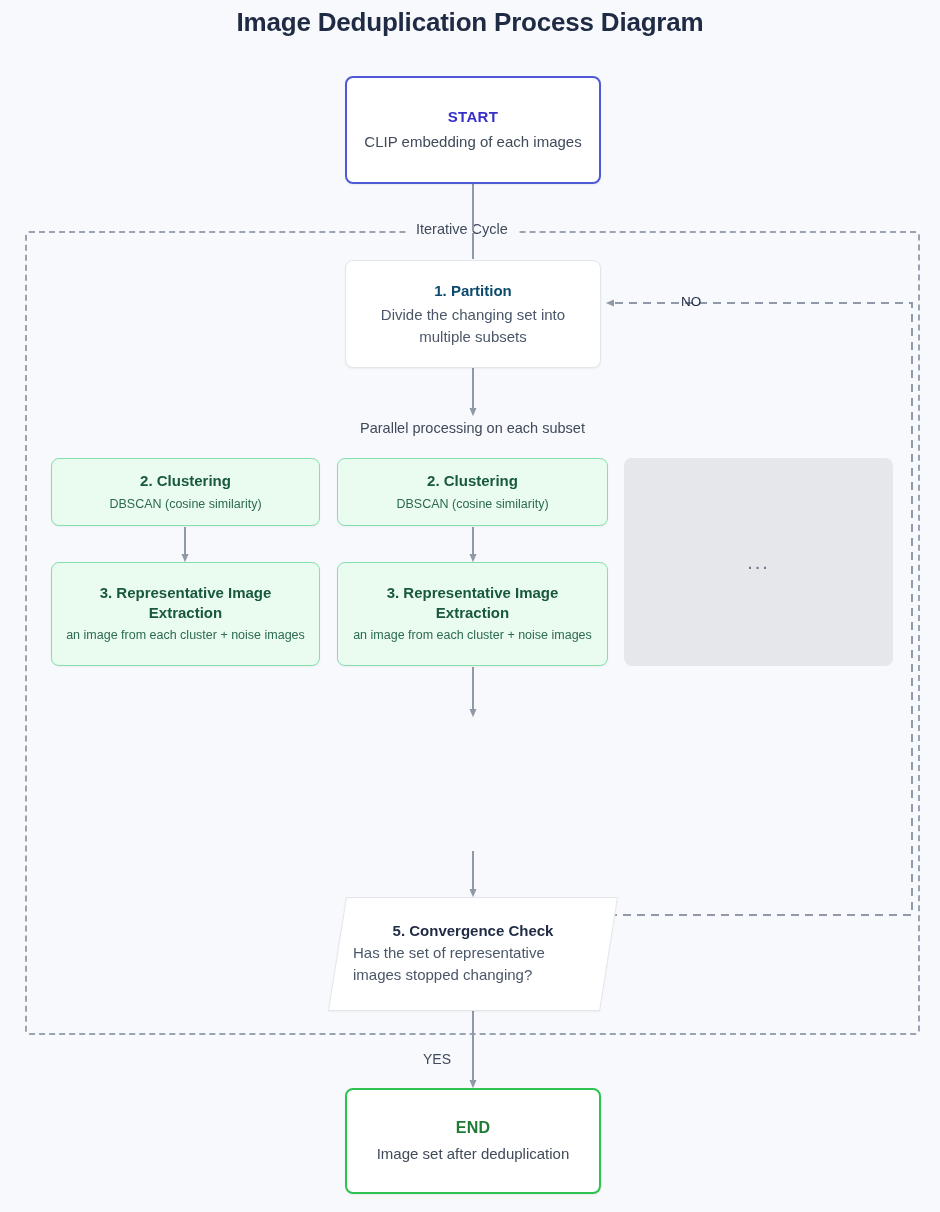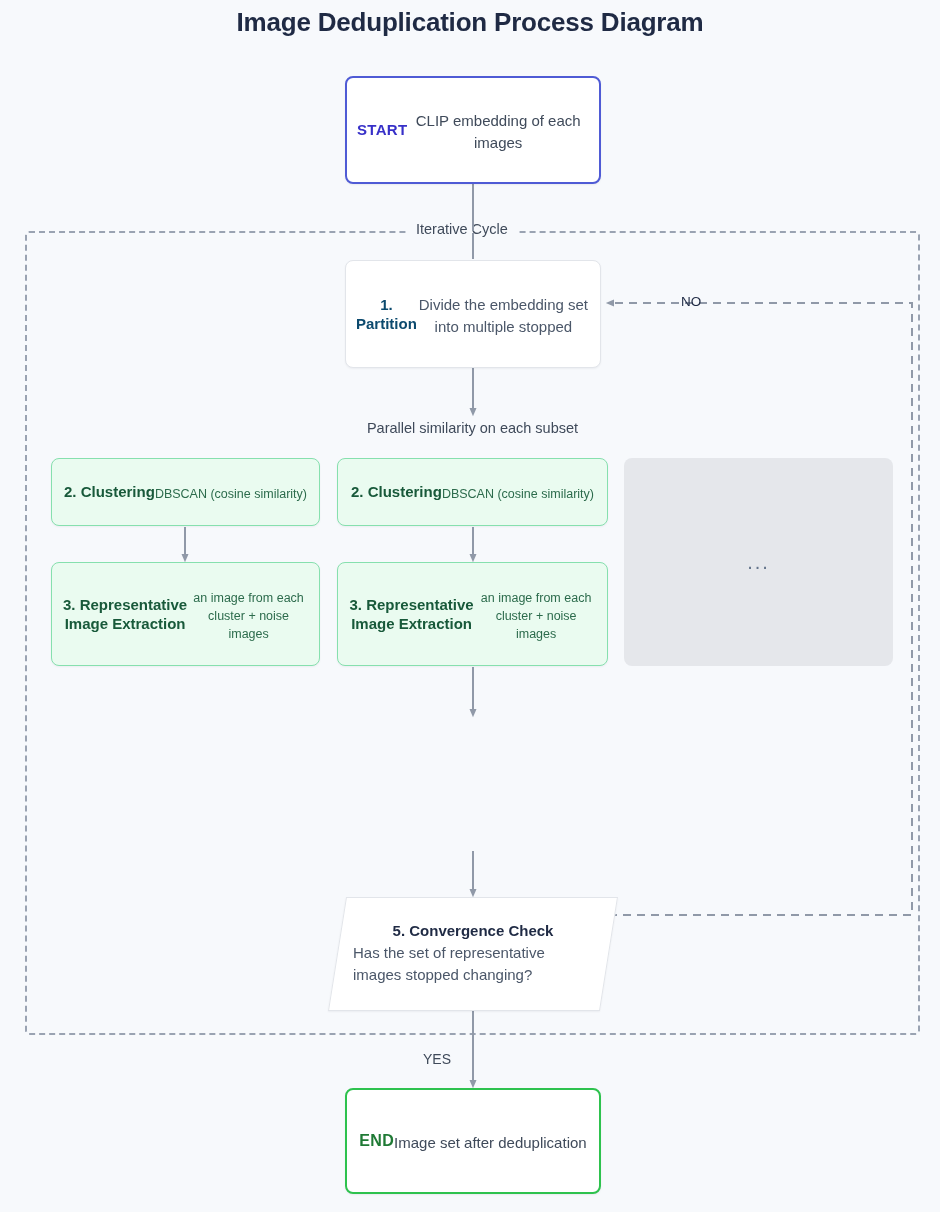--- a/index.html
+++ b/index.html
@@ -29,21 +29,21 @@
     font-weight: bold;
     color: #1f2a44;
     letter-spacing: -0.2px;
   }
   
   .node {
     position: absolute;
     box-sizing: border-box;
     border-radius: 8px;
     display: flex;
-    flex-direction: row;
+    flex-direction: column;
     align-items: center;
     justify-content: center;
     text-align: center;
     padding: 12px 10px;
     background: #ffffff;
   }
   .node .n-title {
     font-weight: bold;
     line-height: 1.3;
   }
@@ -213,24 +213,24 @@
     <line x1="473" y1="1011" x2="473" y2="1084" stroke="#9099a8" stroke-width="2" marker-end="url(#arrow)"></line>
   </svg>
 
   <div class="node node-start">
     <div class="n-title">START</div>
     <div class="n-sub">CLIP embedding of each images</div>
   </div>
 
   <div class="node node-plain node-partition">
     <div class="n-title">1. Partition</div>
-    <div class="n-sub">Divide the embedding set into multiple stopped</div>
-  </div>
-
-  <div class="caption caption-parallel">Parallel similarity on each subset</div>
+    <div class="n-sub">Divide the changing set into multiple subsets</div>
+  </div>
+
+  <div class="caption caption-parallel">Parallel processing on each subset</div>
 
   <div class="node node-green node-cluster-a">
     <div class="n-title">2. Clustering</div>
     <div class="n-sub">DBSCAN (cosine similarity)</div>
   </div>
 
   <div class="node node-green node-cluster-b">
     <div class="n-title">2. Clustering</div>
     <div class="n-sub">DBSCAN (cosine similarity)</div>
   </div>

